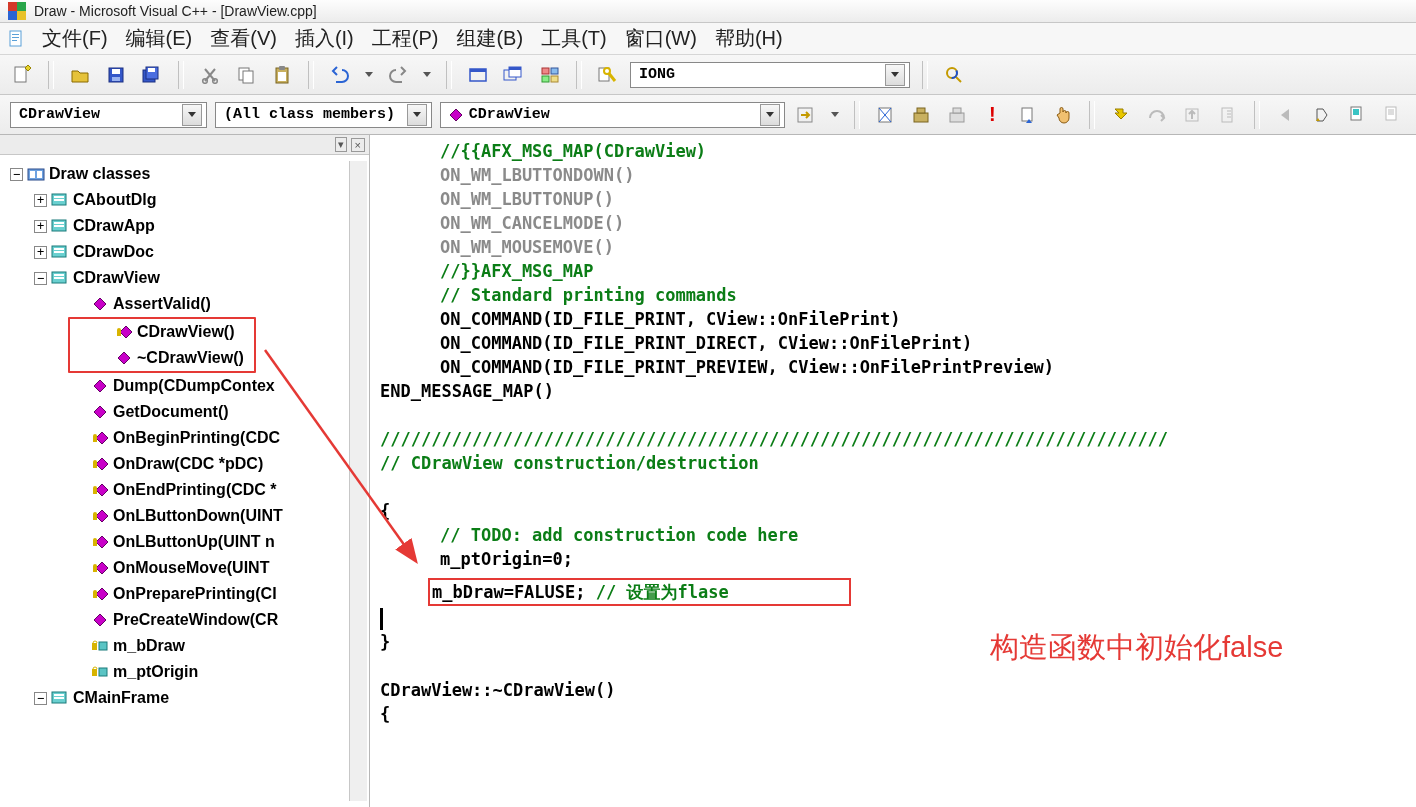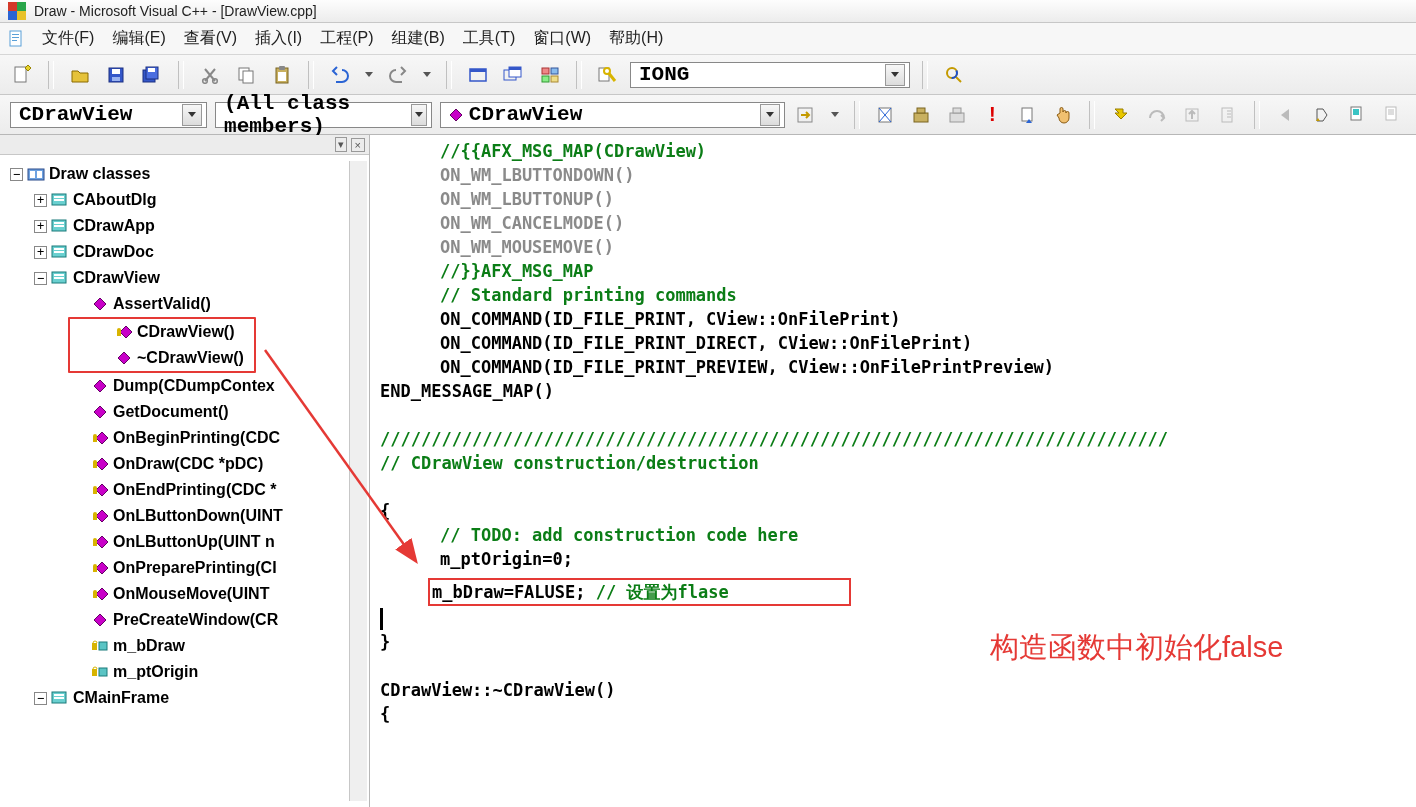--- a/index.html
+++ b/index.html
@@ -44,21 +44,21 @@
     gap: 2px;
   }
   .menu-doc-icon {
     width: 20px; height: 20px;
     display: inline-flex;
     align-items: center; justify-content: center;
     margin-right: 6px;
   }
   .menu-item {
     padding: 4px 8px;
-    font-size: 16px;
+    font-size: 20px;
     color: #222;
     cursor: default;
   }
   
   .toolbar {
     height: 40px;
     background: linear-gradient(#f7f7f7, #ececec);
     border-bottom: 1px solid #c7c7c7;
     display: flex;
     align-items: center;
@@ -79,21 +79,21 @@
     border-radius: 2px;
   }
   .tb-combo, .combo {
     height: 26px;
     border: 1px solid #888;
     background: #fff;
     display: inline-flex;
     align-items: center;
     padding: 0 4px 0 8px;
     font-family: "Courier New", monospace;
-    font-size: 21px;
+    font-size: 15px;
     font-weight: bold;
   }
   .combo .arrow, .tb-combo .arrow {
     width: 20px; height: 22px;
     background: linear-gradient(#f7f7f7,#dcdcdc);
     border: 1px solid #999;
     margin-left: 6px;
     display: inline-flex;
     align-items: center; justify-content: center;
   }
@@ -700,32 +700,32 @@
           </div>
       <div class="tree-row ind2">
             <span class="noexp"></span>
             <span class="icon-box">
               <svg width="18" height="14">
                 <path d="M11 1l6 6-6 6-6-6z" class="diamond-magenta"></path>
                 <circle cx="4" cy="5" r="2" fill="#d8b400"></circle>
                 <rect x="2" y="5" width="4" height="6" fill="#d8b400"></rect>
               </svg>
             </span>
-            <span>OnPreparePrinting(CI</span>
+            <span>OnMouseMove(UINT</span>
           </div>
       <div class="tree-row ind2">
             <span class="noexp"></span>
             <span class="icon-box">
               <svg width="18" height="14">
                 <path d="M11 1l6 6-6 6-6-6z" class="diamond-magenta"></path>
                 <circle cx="4" cy="5" r="2" fill="#d8b400"></circle>
                 <rect x="2" y="5" width="4" height="6" fill="#d8b400"></rect>
               </svg>
             </span>
-            <span>OnMouseMove(UINT</span>
+            <span>OnPreparePrinting(CI</span>
           </div>
       <div class="tree-row ind2">
             <span class="noexp"></span>
             <span class="icon-box">
               <svg width="14" height="14">
                 <path d="M7 1l6 6-6 6-6-6z" class="diamond-magenta"></path>
               </svg>
             </span>
             <span>PreCreateWindow(CR</span>
           </div>

